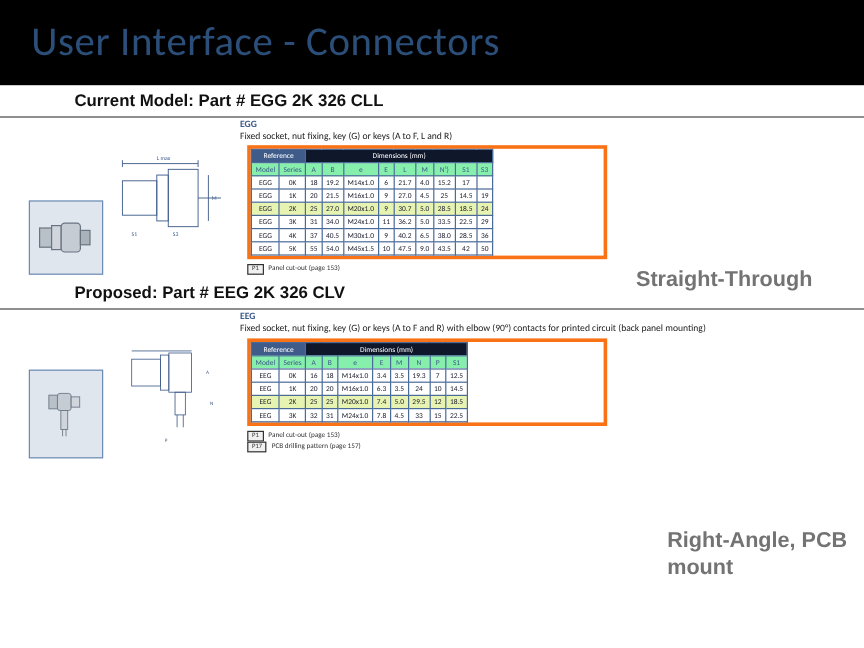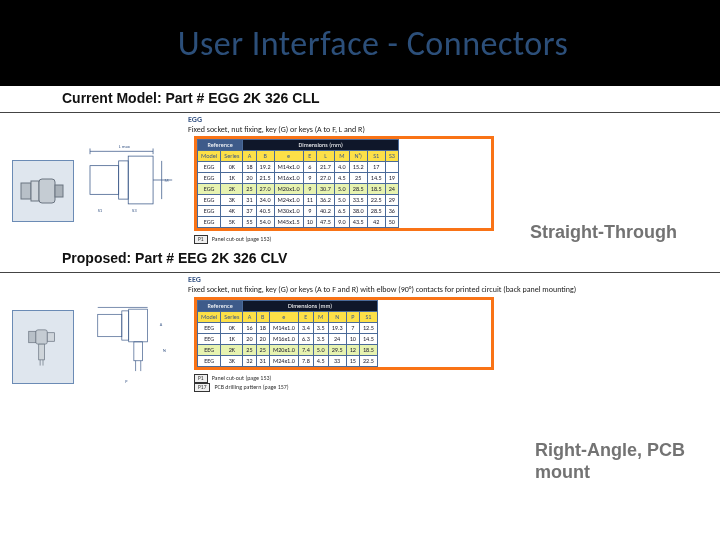--- a/index.html
+++ b/index.html
@@ -6,25 +6,24 @@
     margin: 0;
     width: 720px;
     height: 540px;
     background: #fff;
     font-family: "Segoe UI", Calibri, Arial, sans-serif;
     overflow: hidden;
     position: relative;
   }
   .title-bar {
     background: #000;
-    height: 86px;
+    height: 71px;
     display: flex;
     align-items: center;
     padding-left: 26px;
-    justify-content: center;
   }
   .title-bar h1 {
     color: #2c4f7a;
     font-size: 34px;
     font-weight: 400;
     letter-spacing: 0.5px;
     margin: 0;
     font-family: "Segoe UI Light", "Segoe UI", Calibri, sans-serif;
   }
   .section-label {
@@ -36,25 +35,25 @@
     padding: 4px 0 2px 62px;
   }
   .type-label {
     position: absolute;
     font-family: Candara, "Segoe UI", sans-serif;
     font-weight: 700;
     font-size: 18px;
     color: #737373;
   }
   .type1 { top: 222px; left: 530px; }
-  .type2 { top: 440px; left: 535px; line-height: 1.2; }
+  .type2 { top: 440px; left: 556px; line-height: 1.2; }
   .panel {
     display: flex;
-    align-items: center;
-    padding-left: 12px;
+    align-items: flex-end;
+    padding-left: 24px;
     gap: 4px;
   }
   .thumb {
     width: 60px;
     height: 60px;
     border: 1px solid #6b8bb5;
     background: #dfe6ee;
     display: flex;
     align-items: center;
     justify-content: center;
@@ -99,21 +98,21 @@
     font-size: 6.2px;
     color: #223;
   }
   table.spec-table th, table.spec-table td {
     border: 1px solid #4a6a99;
     padding: 1px 3px;
     text-align: center;
     white-space: nowrap;
   }
   table.spec-table thead th {
-    background: #fde047;
+    background: #86efac;
     color: #3e5b8a;
     font-weight: 400;
   }
   table.spec-table thead tr.top th.ref {
     background: #3e5b8a;
     color: #fff;
   }
   table.spec-table thead tr.top th.dim {
     background: #0f172a;
     color: #fff;

